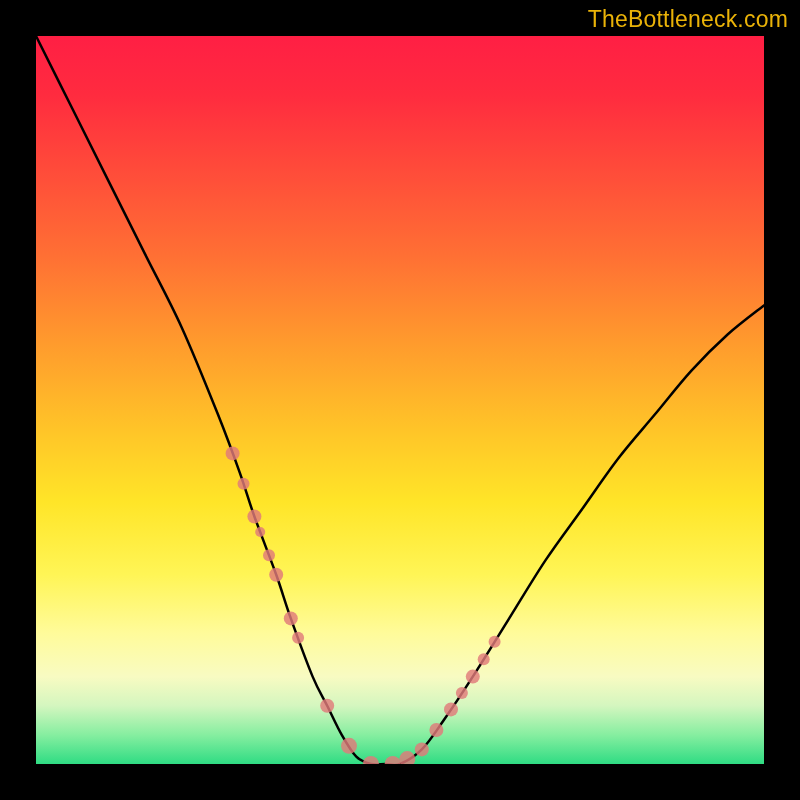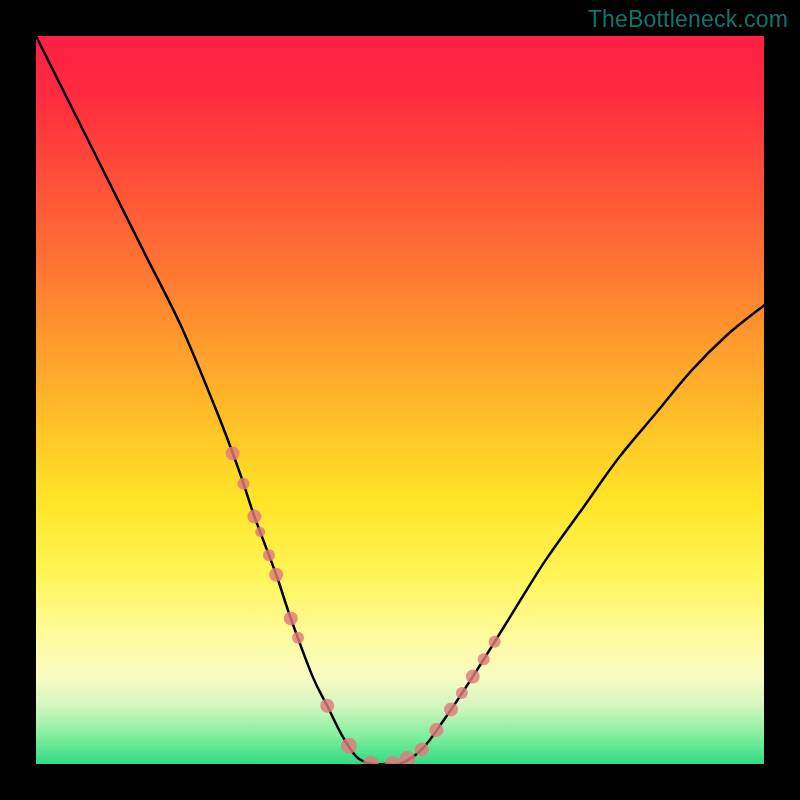--- a/index.html
+++ b/index.html
@@ -43,21 +43,21 @@
       #f8fbc2 88%,
       #d4f6bf 92%,
       #86eea0 96%,
       #2fdc83 100%
     );
   }
   .watermark {
     position: absolute;
     top: 6px;
     right: 12px;
-    color: #0f766e;
+    color: #eab308;
     font-size: 23px;
     font-weight: 400;
     letter-spacing: 0.2px;
     user-select: none;
   }
   svg.curve {
     position: absolute;
     left: 0; top: 0;
     width: 728px;
     height: 728px;

